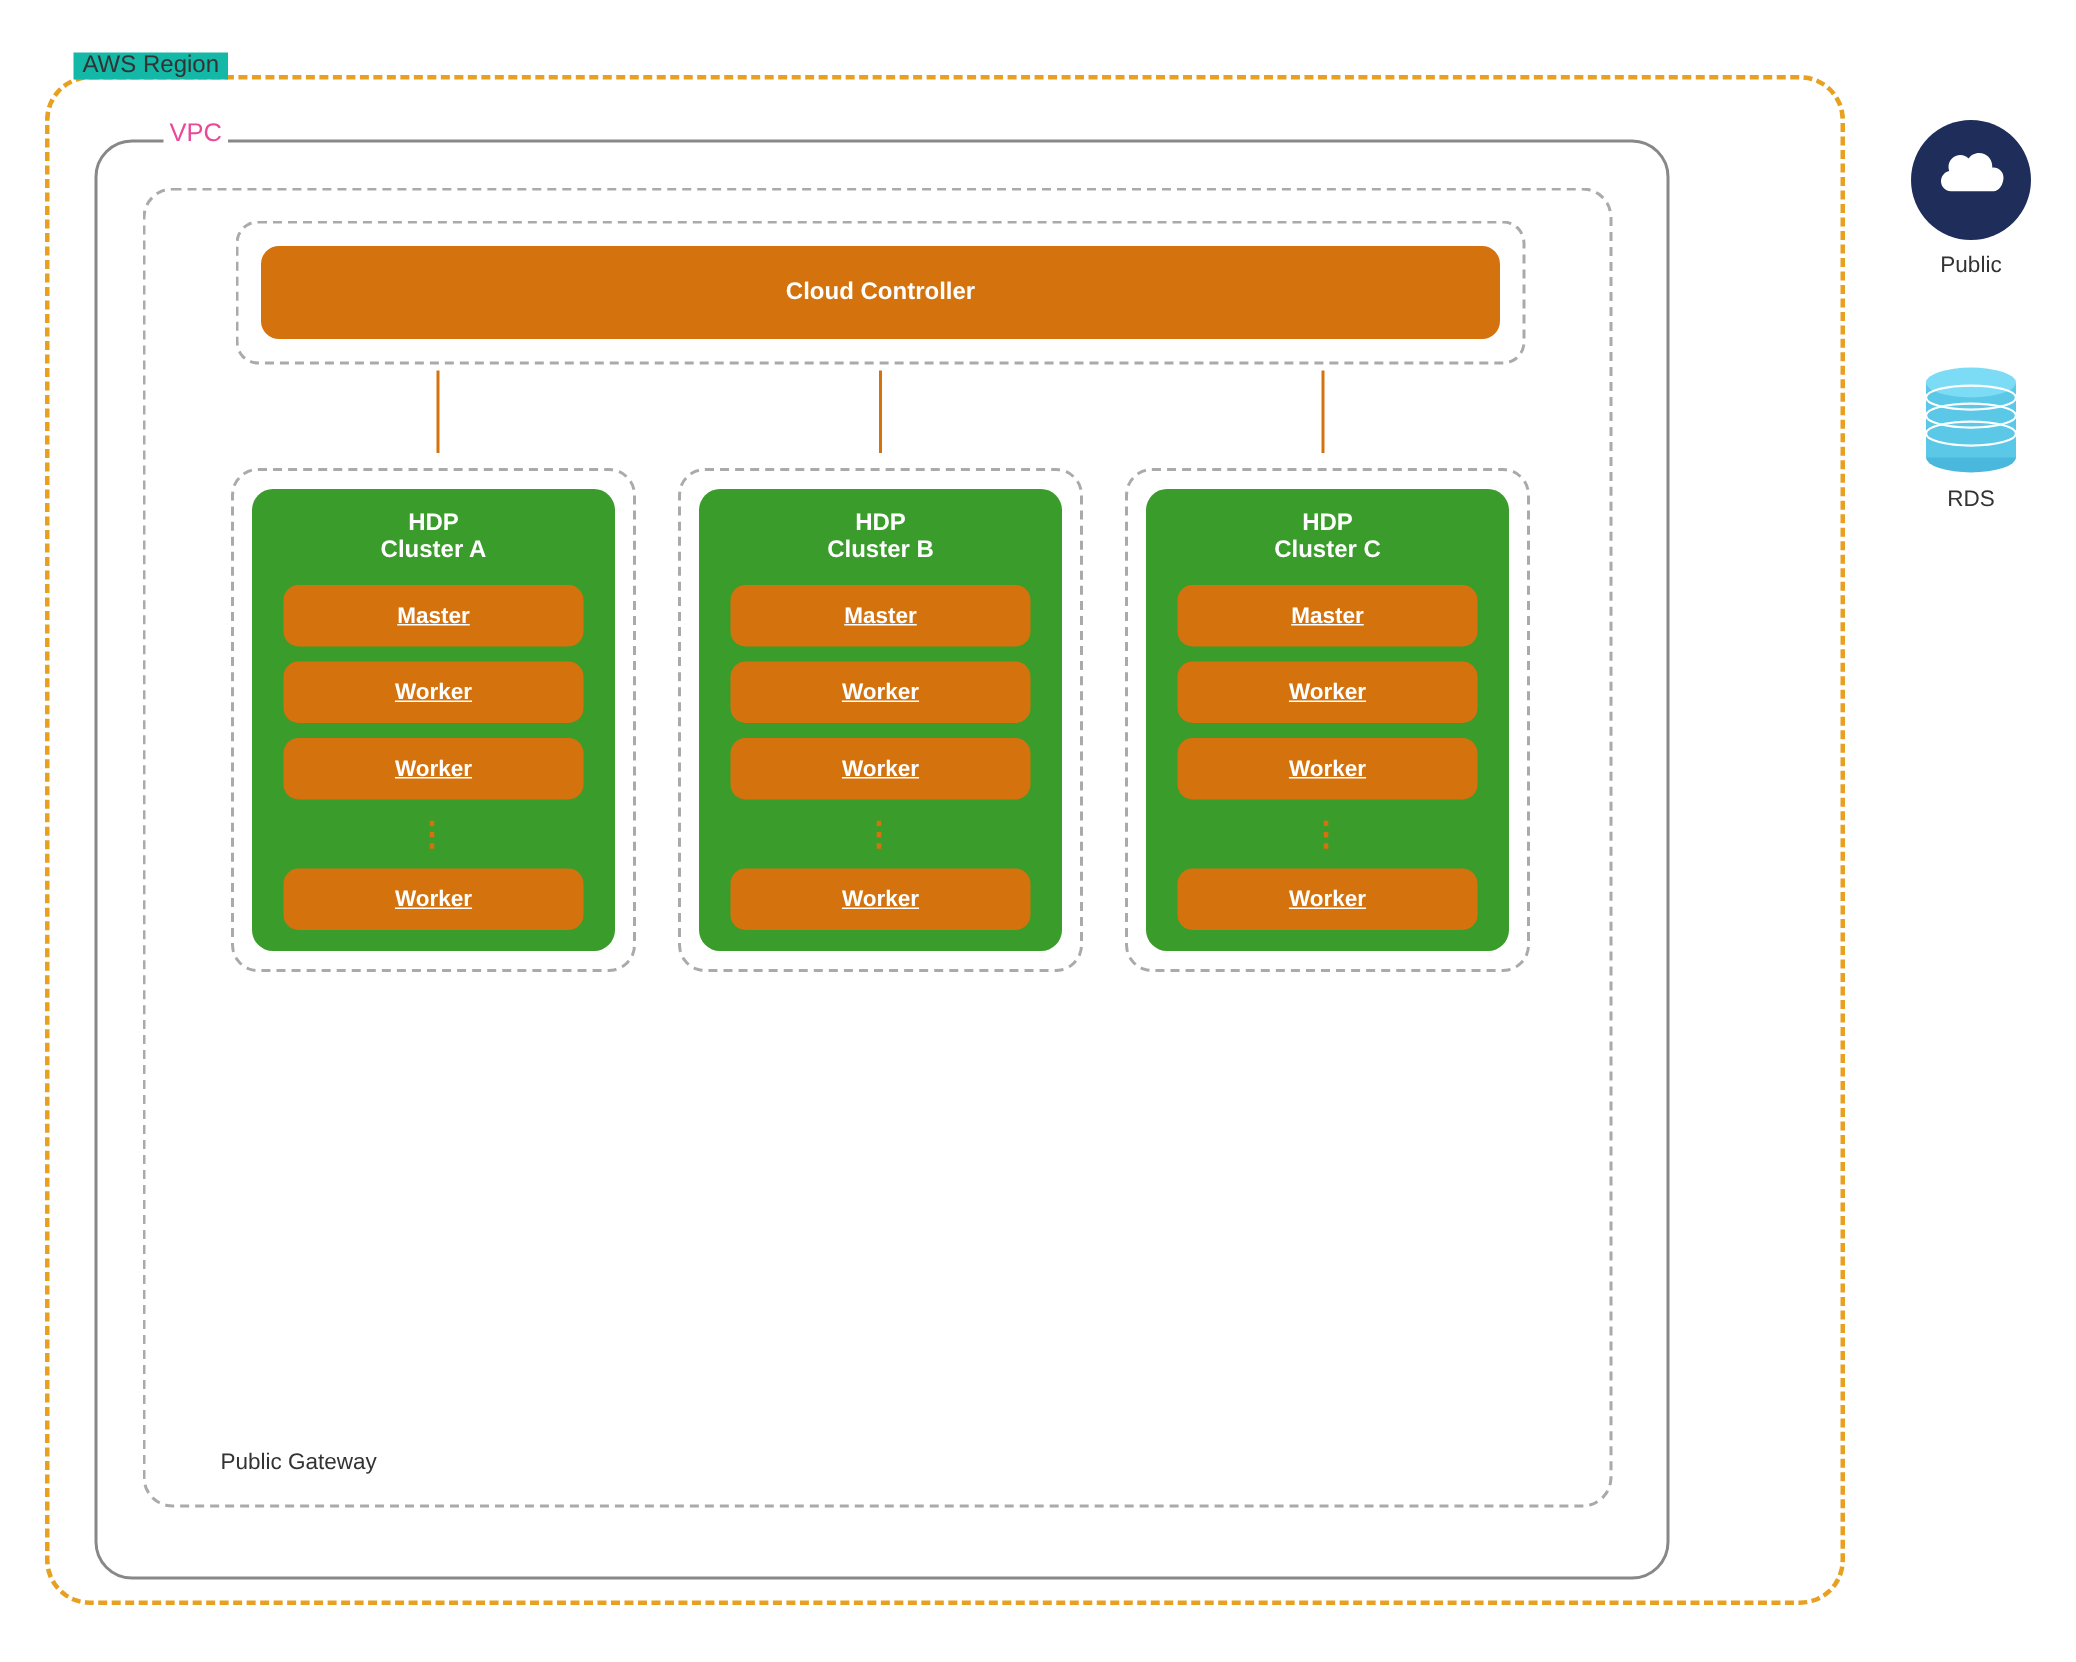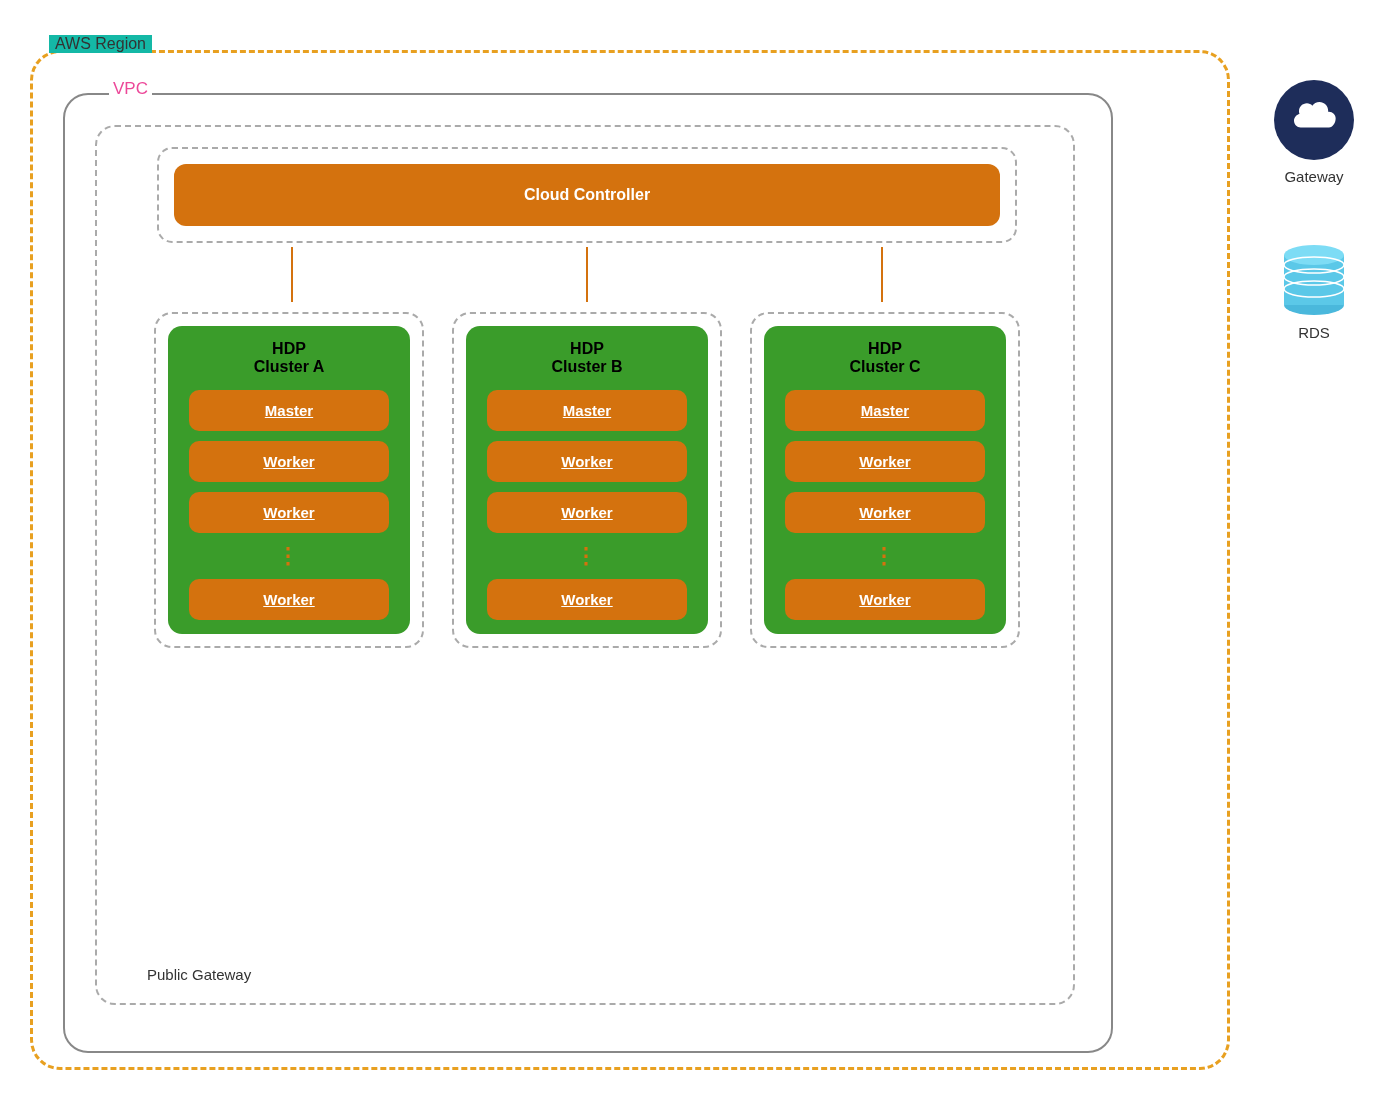--- a/index.html
+++ b/index.html
@@ -118,21 +118,21 @@
       background: #3a9c2a;
       border-radius: 14px;
       padding: 14px 10px;
       display: flex;
       flex-direction: column;
       align-items: center;
       gap: 10px;
     }
 
     .cluster-title {
-      color: #000000;
+      color: #ffffff;
       font-size: 16px;
       font-weight: bold;
       text-align: center;
       margin-bottom: 4px;
     }
 
     .node-box {
       background: #d4720e;
       border-radius: 10px;
       color: #fff;
@@ -298,21 +298,21 @@
   </div>
 
   <div class="right-icons">
 
     <div class="gateway-icon-wrap">
       <div class="cloud-icon">
         <svg viewBox="0 0 60 50" fill="none" xmlns="http://www.w3.org/2000/svg">
           <path d="M48 34H14C9.6 34 6 30.4 6 26C6 22 8.8 18.6 12.6 17.8C12.2 16.8 12 15.7 12 14.5C12 9.3 16.3 5 21.5 5C24.1 5 26.4 6.1 28 7.8C29.8 5.1 32.9 3.3 36.5 3.3C42.3 3.3 47 8 47 13.8C47 14.2 47 14.6 46.9 15C47.3 15 47.6 15 48 15C52.4 15 56 18.6 56 23C56 28.6 52.4 34 48 34Z" fill="white"></path>
         </svg>
       </div>
-      <span class="icon-label">Gateway</span>
+      <span class="icon-label">Public</span>
     </div>
 
     <div class="rds-icon">
       <svg width="70" height="85" viewBox="0 0 70 85">
 
         <ellipse cx="35" cy="70" rx="30" ry="10" fill="#4ab8dc"></ellipse>
 
         <rect x="5" y="20" width="60" height="50" fill="#5bc8e8"></rect>
 
         <ellipse cx="35" cy="20" rx="30" ry="10" fill="#7ddcf5"></ellipse>

